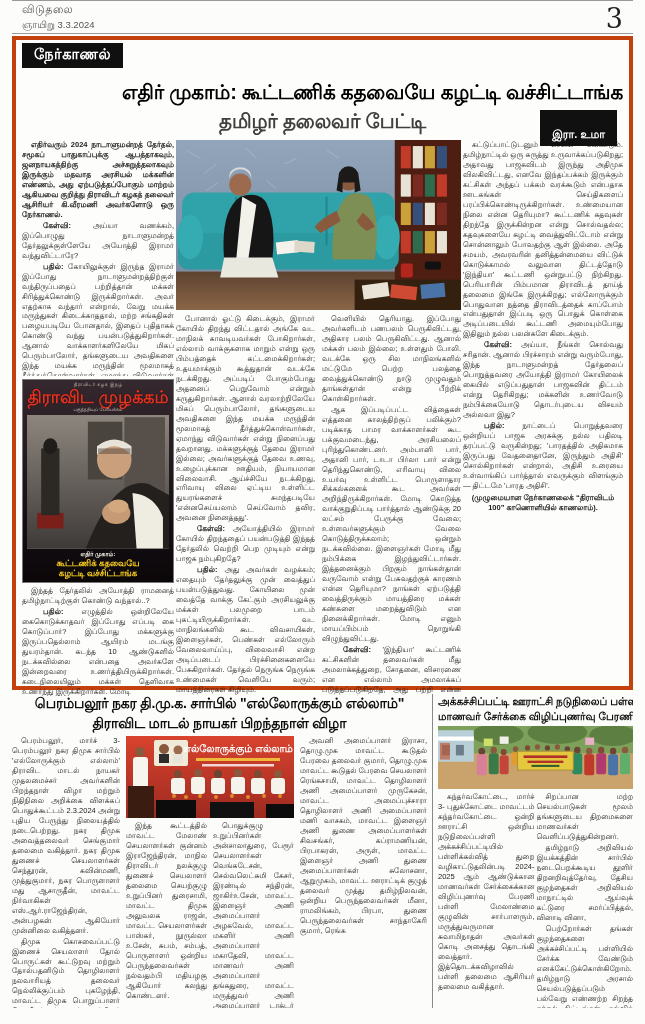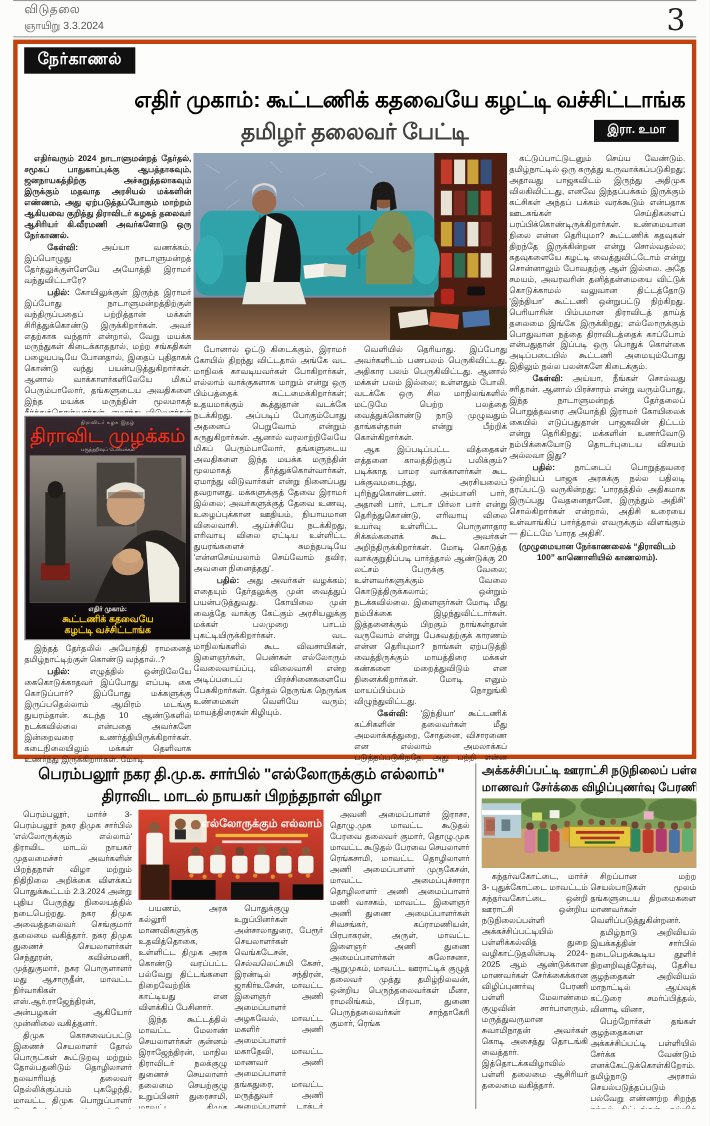--- a/index.html
+++ b/index.html
@@ -14,21 +14,21 @@
   .paper-name { font-size:11px; color:#555; letter-spacing:0.5px; }
   .paper-date { font-size:9.5px; color:#555; margin-top:2px; }
   .page-num { font-family:"DejaVu Serif", serif; font-size:27px; color:#222; line-height:1; padding-top:2px; }
 
   
   .interview { margin:2px 12px 0; border:4px solid #c2410c; height:654px; padding:3px 6px 4px; position:relative; background:#fdfdfb; }
   .kicker { display:inline-block; background:#101010; color:#fff; font-weight:bold; font-size:14.5px; padding:3px 12px 4px; letter-spacing:0.5px; }
   .hl1 { text-align:right; font-weight:800; font-size:20px; line-height:1.35; color:#000000; white-space:nowrap; overflow:hidden; margin-top:11px; letter-spacing:-0.2px; }
   .hl2-row { position:relative; text-align:center; height:30px; }
   .hl2 { font-weight:800; font-size:20px; color:#404040; line-height:30px; letter-spacing:-0.2px; }
-  .byline-badge { position:absolute; right:6px; top:4px; background:#101010; color:#fff; font-size:11px; font-weight:bold; padding:3px 12px 4px; }
+  .byline-badge { position:absolute; right:6px; top:4px; background:#101010; color:#fff; font-size:11px; font-weight:bold; padding:18px 12px 4px; }
 
   .iv-cols { display:flex; gap:2px; margin-top:4px; height:556px; overflow:hidden; }
   .iv-col1 { width:152px; flex:none; display:flex; flex-direction:column; }
   .iv-mid  { flex:1; display:flex; flex-direction:column; min-width:0; }
   .iv-col4 { width:160px; flex:none; }
 
   .bt p { margin:0 0 1px; text-indent:9px; font-size:7.5px; line-height:1.33; text-align:justify; color:#1c1c1c; }
   .bt p.lead { font-weight:bold; text-indent:9px; }
   .bt .ql { font-weight:bold;padding-left:12px; }
   .bt p.note { font-weight:bold; text-align:center; text-indent:0; margin-top:2px; }
@@ -216,20 +216,21 @@
             <rect x="214" y="144" width="26" height="13" fill="#cf4a33" transform="rotate(6 227 150)"></rect>
             <rect x="244" y="142" width="24" height="14" fill="#4a74a8" transform="rotate(-5 256 149)"></rect>
             <rect x="224" y="122" width="12" height="14" rx="2" fill="#b3261e"></rect>
             <rect x="248" y="120" width="16" height="8" rx="2" fill="#111"></rect>
           </svg>
         </div>
         <div class="iv-midcols">
           <div class="mcol bt clip">
 
           <p> <span>போனால் ஓட்டு கிடைக்கும், இராமர் கோயில் திறந்து விட்டதால் அங்கே வட மாநிலக் காவடியவர்கள் போகிறார்கள், எல்லாம் வாக்குகளாக மாறும் என்று ஒரு பிம்பத்தைக் கட்டமைக்கிறார்கள்; உதயமாக்கும் கூத்துதான் வடக்கே நடக்கிறது. அப்படிப் போகும்போது அதனைப் பெறுவோம் என்றும் கருதுகிறார்கள். ஆனால் வரலாற்றிலேயே மிகப் பெரும்பாலோர், தங்களுடைய அவதிகளை இந்த மயக்க மருந்தின் மூலமாகத் தீர்த்துக்கொள்வார்கள், ஏமாந்து விடுவார்கள் என்று நினைப்பது தவறானது. மக்களுக்குத் தேவை இராமர் இல்லை; அவர்களுக்குத் தேவை உணவு, உழைப்புக்கான ஊதியம், நியாயமான விலைவாசி. ஆய்ச்சியே நடக்கிறது, எரிவாயு விலை ஏட்டிய உள்ளிட்ட துயரங்களைச் சுமந்தபடியே 'என்னசெய்யலாம் செய்வோம் தவிர, அவனை நினைத்தது'.</span></p>
+              <p><span class="ql">கேள்வி:</span> <span>அயோத்தியில் இராமர் கோயில் திறந்ததைப் பயன்படுத்தி இந்தத் தேர்தலில் வெற்றி பெற முடியும் என்று பாஜக நம்புகிறதே?</span></p>
               <p><span class="ql">பதில்:</span> <span>அது அவர்கள் வழக்கம்; எதையும் தேர்தலுக்கு முன் வைத்துப் பயன்படுத்துவது. கோயிலை முன் வைத்தே வாக்கு கேட்கும் அரசியலுக்கு மக்கள் பலமுறை பாடம் புகட்டியிருக்கிறார்கள். வட மாநிலங்களில் கூட விவசாயிகள், இளைஞர்கள், பெண்கள் எல்லோரும் வேலைவாய்ப்பு, விலைவாசி என்ற அடிப்படைப் பிரச்சினைகளையே பேசுகிறார்கள். தேர்தல் நெருங்க நெருங்க உண்மைகள் வெளியே வரும்; மாயத்திரைகள் கிழியும்.</span></p>
             </div>
           <div class="mcol bt clip">
 
           <p> <span>வெளியில் தெரியாது. இப்போது அவர்களிடம் பணபலம் பெருகிவிட்டது, அதிகார பலம் பெருகிவிட்டது. ஆனால் மக்கள் பலம் இல்லை; உள்ளதும் போலி. வடக்கே ஒரு சில மாநிலங்களில் மட்டுமே பெற்ற பலத்தை வைத்துக்கொண்டு நாடு முழுவதும் தாங்கள்தான் என்று பீற்றிக் கொள்கிறார்கள்.</span></p>
               <p> <span>ஆக இப்படிப்பட்ட வித்தைகள் எத்தனை காலத்திற்குப் பலிக்கும்? படிக்காத பாமர வாக்காளர்கள் கூட பக்குவமடைந்து, அரசியலைப் புரிந்துகொண்டனர். அம்பானி பார், அதானி பார், டாடா பிர்லா பார் என்று தெரிந்துகொண்டு, எரிவாயு விலை உயர்வு உள்ளிட்ட பொருளாதார சிக்கல்களைக் கூட அவர்கள் அறிந்திருக்கிறார்கள். மோடி கொடுத்த வாக்குறுதிப்படி பார்த்தால் ஆண்டுக்கு 20 லட்சம் பேருக்கு வேலை; உள்ளவர்களுக்கும் வேலை கொடுத்திருக்கலாம்; ஒன்றும் நடக்கவில்லை. இளைஞர்கள் மோடி மீது நம்பிக்கை இழந்துவிட்டார்கள். இத்தனைக்கும் பிறகும் நாங்கள்தான் வருவோம் என்று பேசுவதற்குக் காரணம் என்ன தெரியுமா? நாங்கள் ஏற்படுத்தி வைத்திருக்கும் மாயத்திரை மக்கள் கண்களை மறைத்துவிடும் என நினைக்கிறார்கள். மோடி எனும் மாயப்பிம்பம் நொறுங்கி விழுந்துவிட்டது.</span></p>
               <p><span class="ql">கேள்வி:</span> <span>'இந்தியா' கூட்டணிக் கட்சிகளின் தலைவர்கள் மீது அமலாக்கத்துறை, சோதனை, விசாரணை என எல்லாம் அமலாக்கப் படுத்தப்படுகிறதே, அது பற்றி என்ன நினைக்கிறீர்கள்?</span></p>
             </div>
         </div>
       </div>
@@ -307,21 +308,20 @@
                 </g>
 
               <rect x="30" y="64" width="40" height="18" fill="#0c0c0c"></rect>
               <rect x="84" y="66" width="44" height="16" fill="#111111"></rect>
               <rect x="140" y="68" width="28" height="14" fill="#0c0c0c"></rect>
             </svg>
           </div>
           <div class="bl-midcols">
             <div class="mcol bt clip">
 
-            <p><span>பயணம், அரசு கல்லூரி மாணவிகளுக்கு உதவித்தொகை, உள்ளிட்ட திமுக அரசு கொண்டு வரப்பட்ட பல்வேறு திட்டங்களை நிறைவேற்றிக் காட்டியது என விளக்கிப் பேசினார்.</span></p>
                 <p><span>இந்த கூட்டத்தில் மாவட்ட மேலாண் செயலாளர்கள் குன்னம் இராஜேந்திரன், மாநில திராவிடர் நலக்குழு துணைச் செயலாளர் தலைமை செயற்குழு உறுப்பினர் துரைசாமி, மாவட்ட திமுக அலுவலக ராஜன், மாவட்ட செயலாளர்கள் பாஸ்கர், நூருல்லா உசேன், சுபம், சம்பத், பொருளாளர் ஒன்றிய பெருந்தலைவர்கள் நல்வதம்பி மதியழகு ஆகியோர் கலந்து கொண்டனர்.</span></p>
               </div>
             <div class="mcol bt clip">
 
             <p><span>பொதுக்குழு உறுப்பினர்கள் அன்சாலாதுரை, பேரூர் செயலாளர்கள் வெங்கடேசன், செல்வலெட்சுமி கேசர், இரண்டில் சந்திரன், ஜாகிர்உசேன், மாவட்ட இளைஞர் அணி அமைப்பாளர் அழகவேல், மாவட்ட மகளிர் அணி அமைப்பாளர் மகாதேவி, மாவட்ட மாணவர் அணி அமைப்பாளர் தங்கதுரை, மாவட்ட மருத்துவர் அணி அமைப்பாளர் டாக்டர் காளைராசன், மாவட்ட வழக்குரைஞர் அணி</span></p>
               </div>
           </div>
         </div>
         <div class="bl-c4 bt clip">
 

